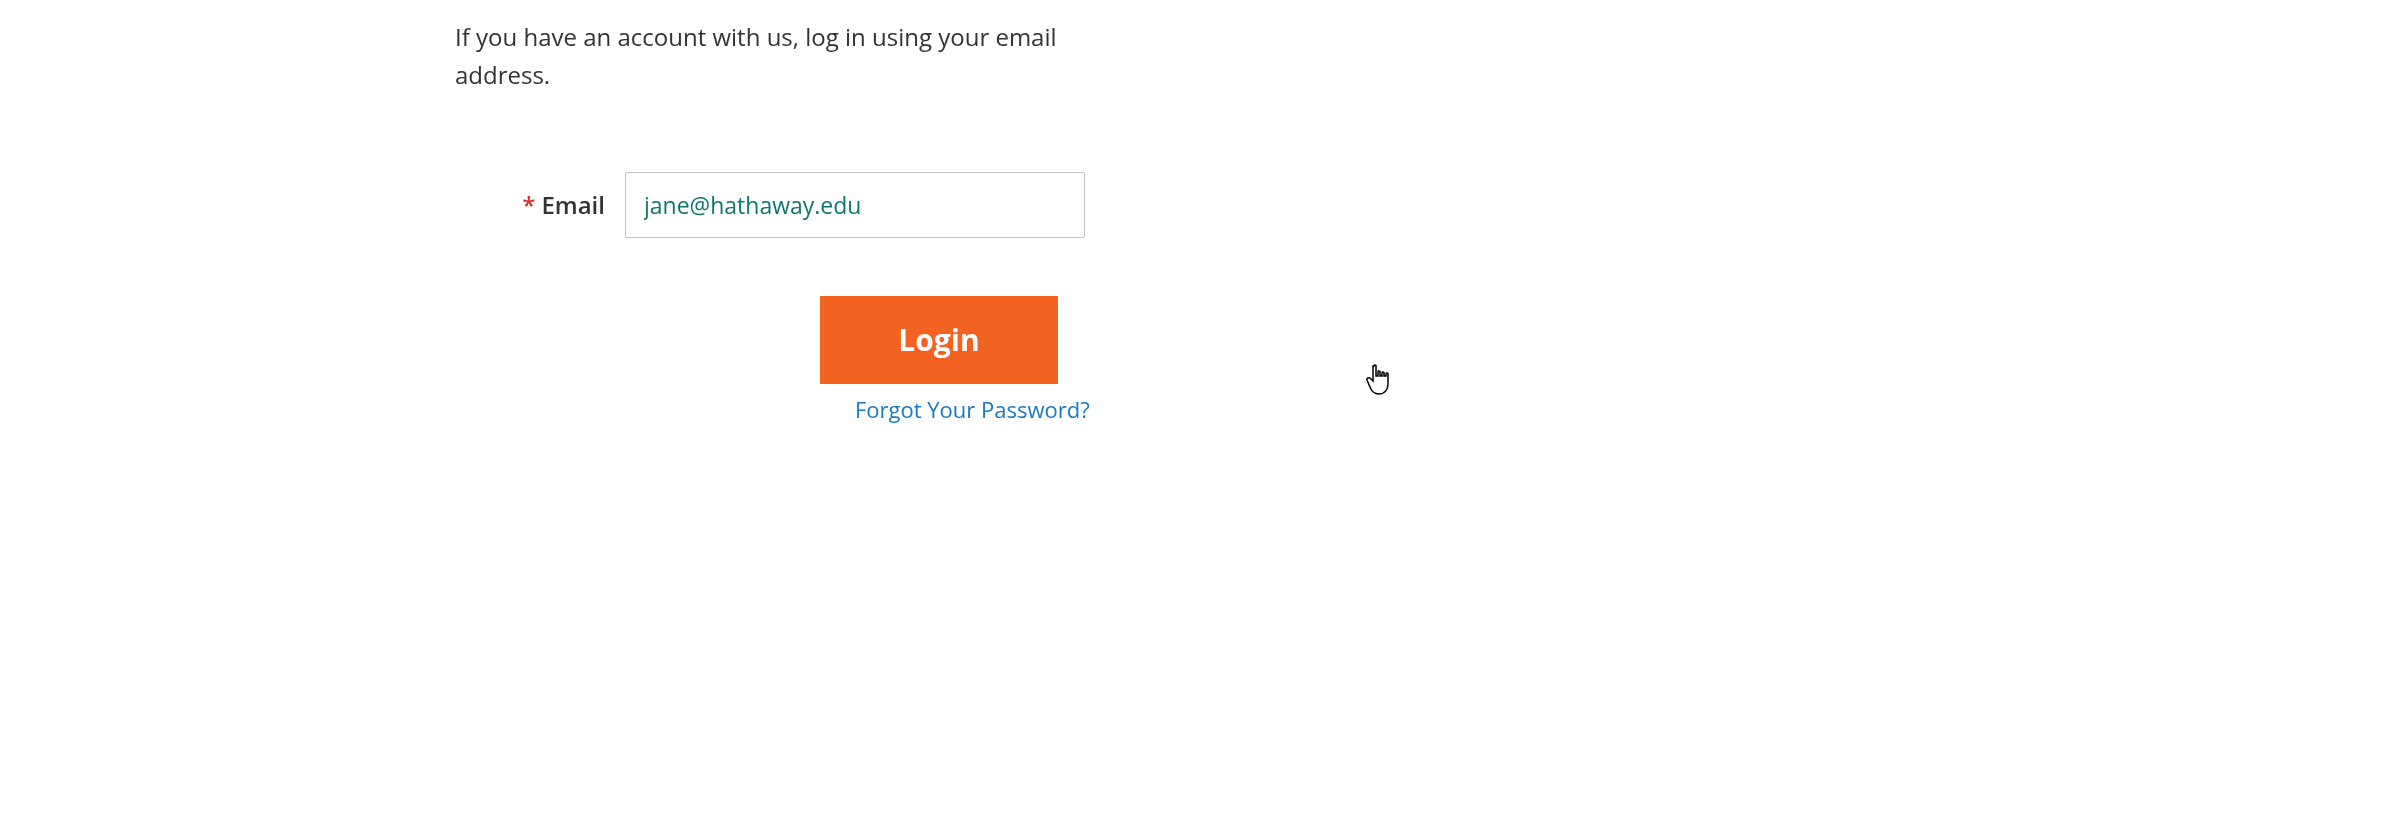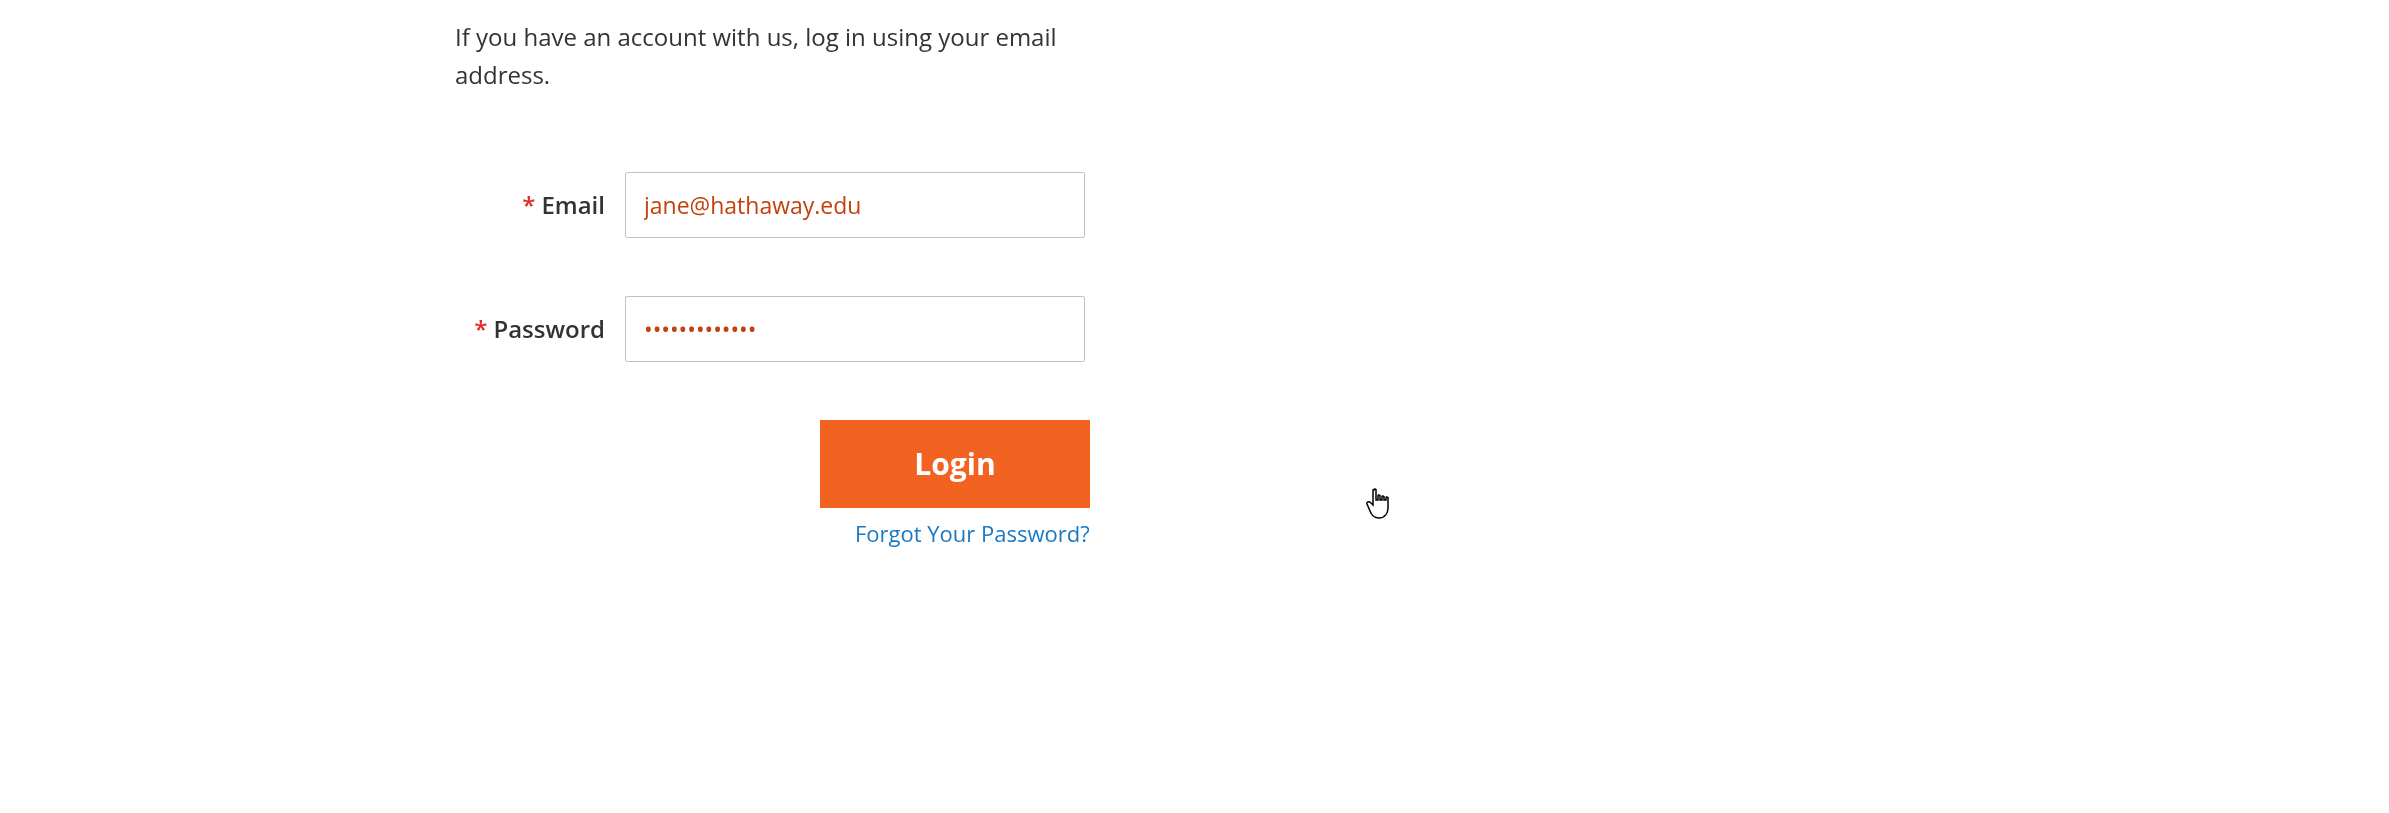--- a/index.html
+++ b/index.html
@@ -44,34 +44,34 @@
       color: #e02b27;
       margin-right: 6px;
     }
     .text-input {
       width: 460px;
       height: 66px;
       border: 1px solid #c2c2c2;
       border-radius: 2px;
       padding: 0 18px;
       font-size: 23px;
-      color: #c2410c;
+      color: #0f766e;
       font-family: inherit;
       background: #ffffff;
     }
     .text-input::placeholder {
       color: #777777;
     }
     .button-row {
       display: flex;
       margin-left: 365px;
       position: relative;
     }
     .login-button {
-      width: 270px;
+      width: 238px;
       height: 88px;
       background: #f26322;
       color: #ffffff;
       font-size: 30px;
       font-weight: 700;
       border: none;
       cursor: pointer;
       font-family: inherit;
     }
     .cursor-icon {
@@ -98,26 +98,20 @@
 
   <p class="intro-text">If you have an account with us, log in using your email address.</p>
 
   <div class="form-row">
     <div class="label-cell">
       <span class="req-asterisk">*</span><span>Email</span>
     </div>
     <input type="text" class="text-input" value="jane@hathaway.edu" style="">
   </div>
 
-  <div class="form-row">
-    <div class="label-cell">
-      <span class="req-asterisk">*</span><span>Password</span>
-    </div>
-    <input type="password" class="text-input" value="password12345" style="">
-  </div>
 
   <div class="button-row">
     <button class="login-button">Login</button>
     <span class="cursor-icon">
       <svg width="28" height="32" viewBox="0 0 28 32">
         <path d="M9 2 C9 1 10 0.5 11 1.5 L11 12 L13 12 L13 8 C13 7 14 6.5 15 7.5 L15 12 L17 12 L17 9 C17 8 18 7.5 19 8.5 L19 12 L21 12 L21 10 C21 9 22 8.5 23 9.5 L23 20 C23 25 20 30 14 30 C9 30 6 26 5 23 L2 16 C1.5 14.5 3 13 5 14 L8 17 L8 2 Z" fill="#ffffff" stroke="#000000" stroke-width="1.5"></path>
       </svg>
     </span>
   </div>
 

